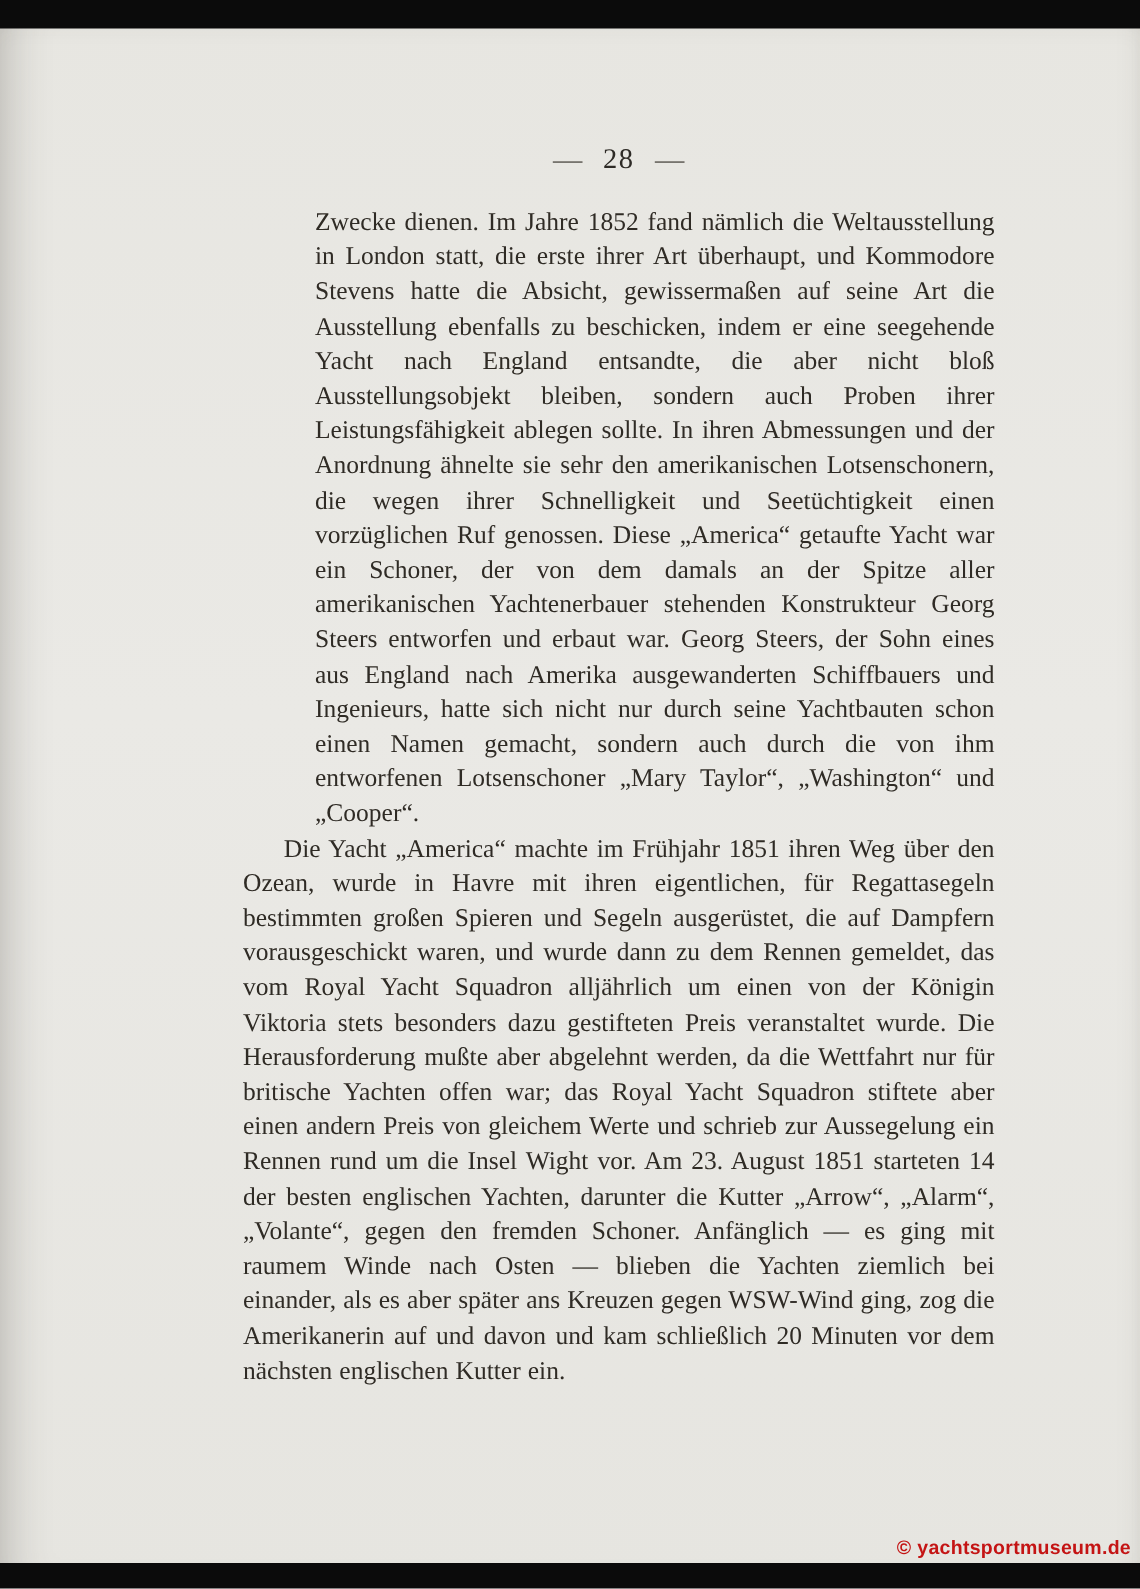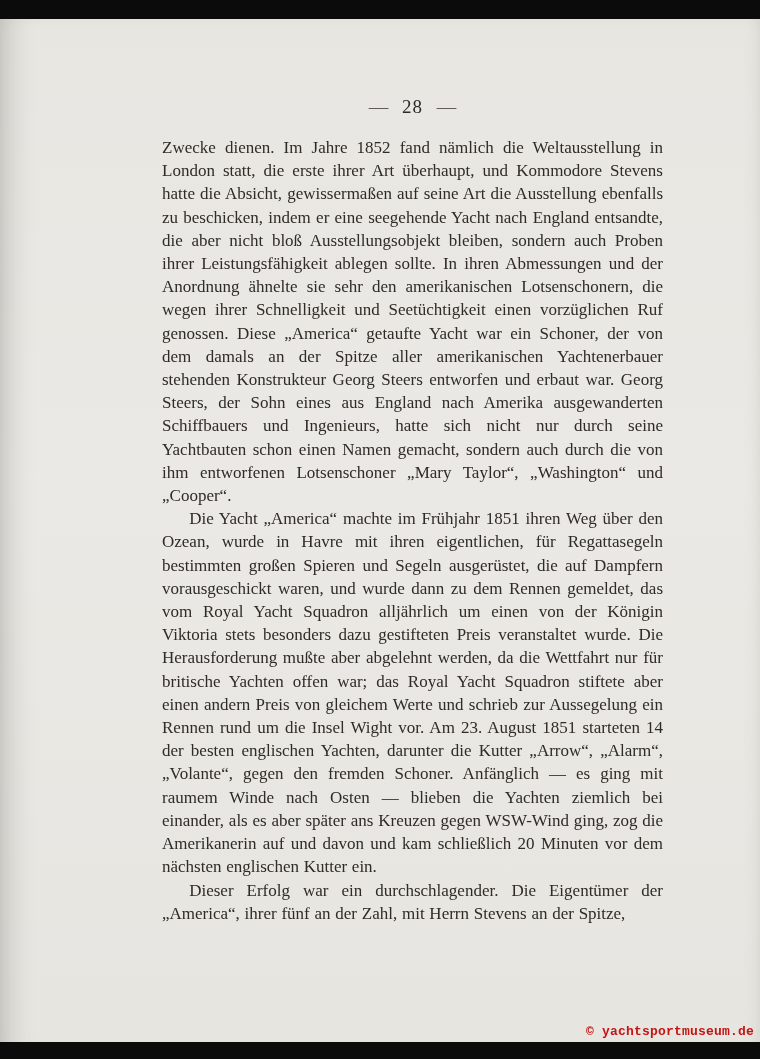--- a/index.html
+++ b/index.html
@@ -65,27 +65,27 @@
     text-align: justify;
     z-index: 2;
     hyphens: auto;
     -webkit-hyphens: auto;
     word-spacing: 0.5px;
   }
   .text p {
     margin: 0;
     text-indent: 1.6em;
   }
-  .text p.no-indent { text-indent: 0; }
+  .text p.no-indent { text-indent: 0; margin-left: 48px; }
 
   .watermark {
     position: absolute;
     right: 6px;
     bottom: 20px;
-    font-family: Liberation Mono, monospace;
+    font-family: Liberation Sans, sans-serif;
     font-size: 13px;
     font-weight: 700;
     color: #c41414;
     z-index: 4;
     letter-spacing: 0.2px;
   }
 </style>
 </head>
 <body>
 
@@ -95,20 +95,19 @@
 
   <div class="pagenum">
     <span class="rule">—</span>
     <span class="num">28</span>
     <span class="rule">—</span>
   </div>
 
   <div class="text">
     <p class="no-indent">Zwecke dienen.  Im Jahre 1852 fand nämlich die Weltausstellung in London statt, die erste ihrer Art überhaupt, und Kommodore Stevens hatte die Absicht, gewissermaßen auf seine Art die Ausstellung ebenfalls zu beschicken, indem er eine seegehende Yacht nach England entsandte, die aber nicht bloß Ausstellungsobjekt bleiben, sondern auch Proben ihrer Leistungsfähigkeit ablegen sollte.  In ihren Abmessungen und der Anordnung ähnelte sie sehr den amerikanischen Lotsenschonern, die wegen ihrer Schnelligkeit und Seetüchtigkeit einen vorzüglichen Ruf genossen.  Diese „America“ getaufte Yacht war ein Schoner, der von dem damals an der Spitze aller amerikanischen Yachtenerbauer stehenden Konstrukteur Georg Steers entworfen und erbaut war.  Georg Steers, der Sohn eines aus England nach Amerika ausgewanderten Schiffbauers und Ingenieurs, hatte sich nicht nur durch seine Yachtbauten schon einen Namen gemacht, sondern auch durch die von ihm entworfenen Lotsenschoner „Mary Taylor“, „Washington“ und „Cooper“.</p>
     <p>Die Yacht „America“ machte im Frühjahr 1851 ihren Weg über den Ozean, wurde in Havre mit ihren eigentlichen, für Regattasegeln bestimmten großen Spieren und Segeln ausgerüstet, die auf Dampfern vorausgeschickt waren, und wurde dann zu dem Rennen gemeldet, das vom Royal Yacht Squadron alljährlich um einen von der Königin Viktoria stets besonders dazu gestifteten Preis veranstaltet wurde.  Die Herausforderung mußte aber abgelehnt werden, da die Wettfahrt nur für britische Yachten offen war; das Royal Yacht Squadron stiftete aber einen andern Preis von gleichem Werte und schrieb zur Aussegelung ein Rennen rund um die Insel Wight vor. Am 23. August 1851 starteten 14 der besten englischen Yachten, darunter die Kutter „Arrow“, „Alarm“, „Volante“, gegen den fremden Schoner. Anfänglich — es ging mit raumem Winde nach Osten — blieben die Yachten ziemlich bei einander, als es aber später ans Kreuzen gegen WSW-Wind ging, zog die Amerikanerin auf und davon und kam schließlich 20 Minuten vor dem nächsten englischen Kutter ein.</p>
-    <p>Dieser Erfolg war ein durchschlagender.  Die Eigentümer der „America“, ihrer fünf an der Zahl, mit Herrn Stevens an der Spitze,</p>
   </div>
 
   <div class="watermark">© yachtsportmuseum.de</div>
 
   <div class="bar bottom"></div>
 
 </div>
 
 </body></html>

